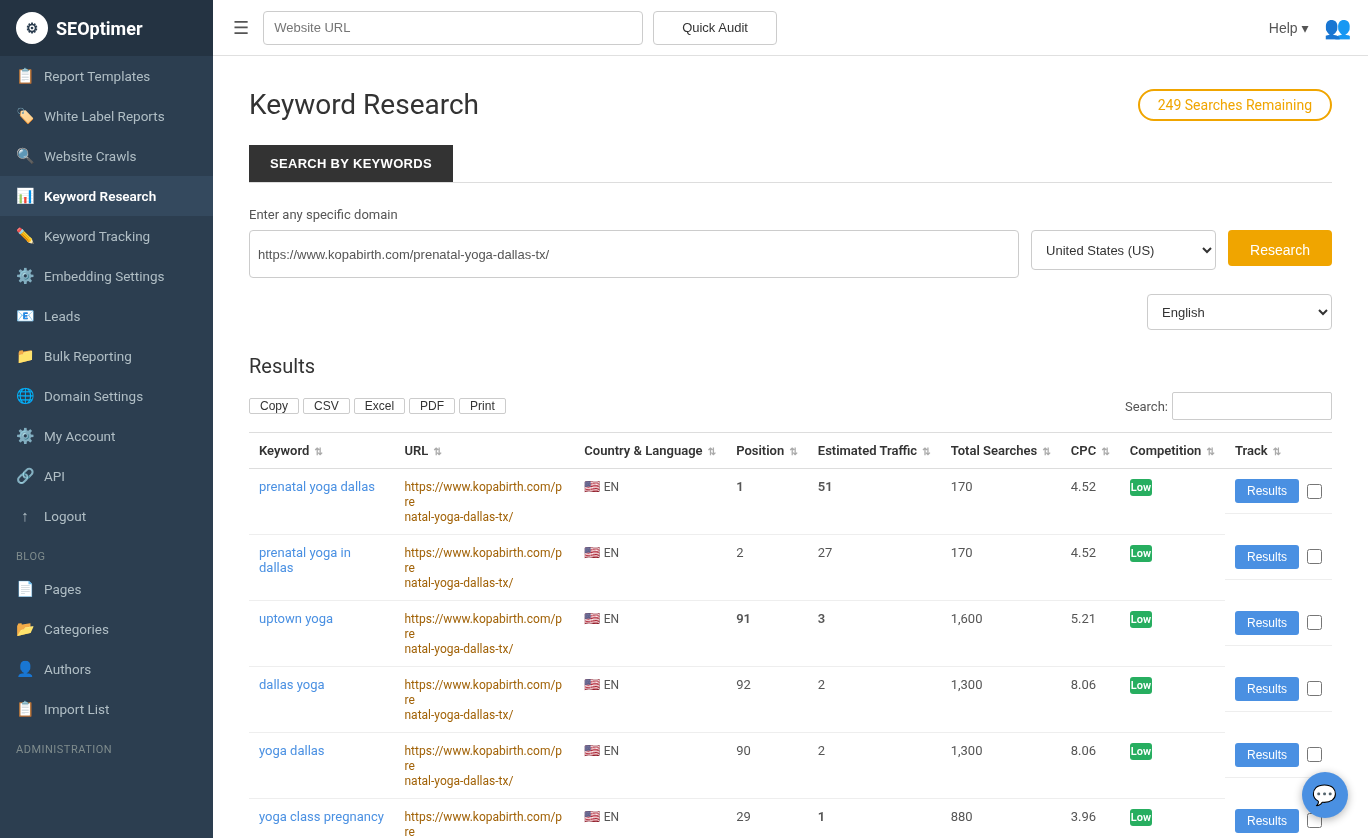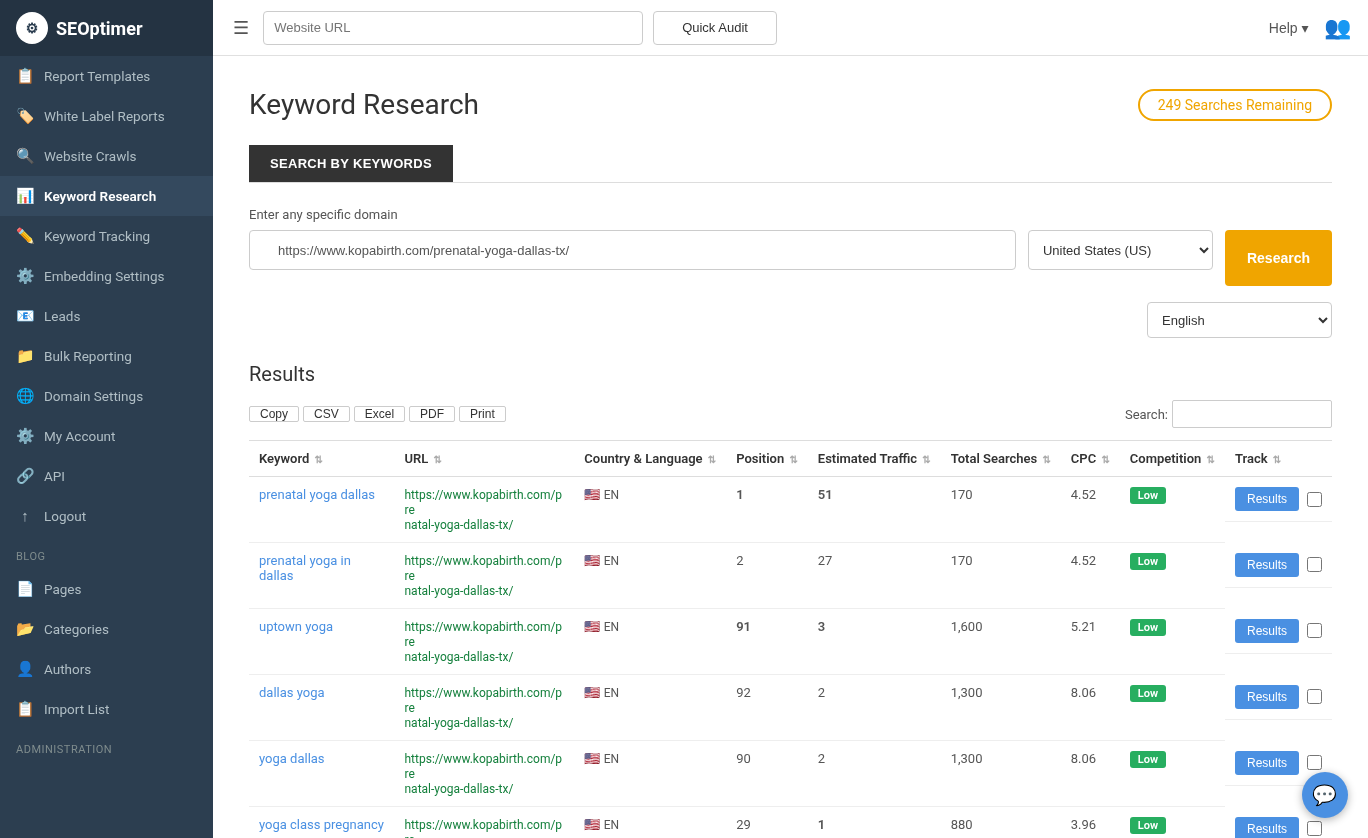--- a/index.html
+++ b/index.html
@@ -165,47 +165,47 @@
     
     .field-label { color: #555; font-size: 13px; margin-bottom: 8px; }
     .search-row {
       display: flex;
       align-items: flex-start;
       gap: 12px;
       margin-bottom: 16px;
     }
     .domain-input {
       flex: 1;
-      height: 40px;
+      height: 48px;
       border: 1px solid #ccc;
       border-radius: 4px;
-      padding: 0 28px;
+      padding: 0 8px;
       font-size: 13px;
       color: #555;
     }
     .country-select {
       height: 40px;
       border: 1px solid #ccc;
       border-radius: 4px;
       padding: 0 10px;
       font-size: 13px;
       color: #333;
       min-width: 185px;
       background: #fff;
     }
     .research-btn {
-      height: 56px;
+      height: 36px;
       padding: 12px 22px;
       background: #f0a500;
       color: #fff;
       border: none;
       border-radius: 4px;
       cursor: pointer;
       font-size: 14px;
-      font-weight: 700;
+      font-weight: 400;
     }
 
     .lang-row {
       display: flex;
       justify-content: flex-end;
       margin-bottom: 24px;
     }
     .lang-select {
       height: 36px;
       border: 1px solid #ccc;
@@ -256,28 +256,28 @@
       white-space: nowrap;
     }
     .results-table th .sort-icon { color: #aaa; font-size: 10px; margin-left: 2px; }
     .results-table td {
       padding: 10px 10px;
       border-bottom: 1px solid #eee;
       color: #555;
       vertical-align: top;
     }
     .kw-link { color: #4a90e2; text-decoration: none; font-size: 13px; }
-    .url-link { color: #15803d; text-decoration: none; font-size: 12px; word-break: break-all; }
+    .url-link { color: #a16207; text-decoration: none; font-size: 12px; word-break: break-all; }
     .pos-highlight { color: #4a90e2; font-weight: 600; }
     .traffic-highlight { color: #4a90e2; font-weight: 600; }
     .badge-low {
       background: #27ae60;
       color: #fff;
       border-radius: 3px;
-      padding: 2px 8px;
+      padding: 2px 1px;
       font-size: 11px;
       font-weight: 600;
     }
     .results-btn {
       background: #4a90e2;
       color: #fff;
       border: none;
       border-radius: 3px;
       padding: 5px 12px;
       cursor: pointer;

